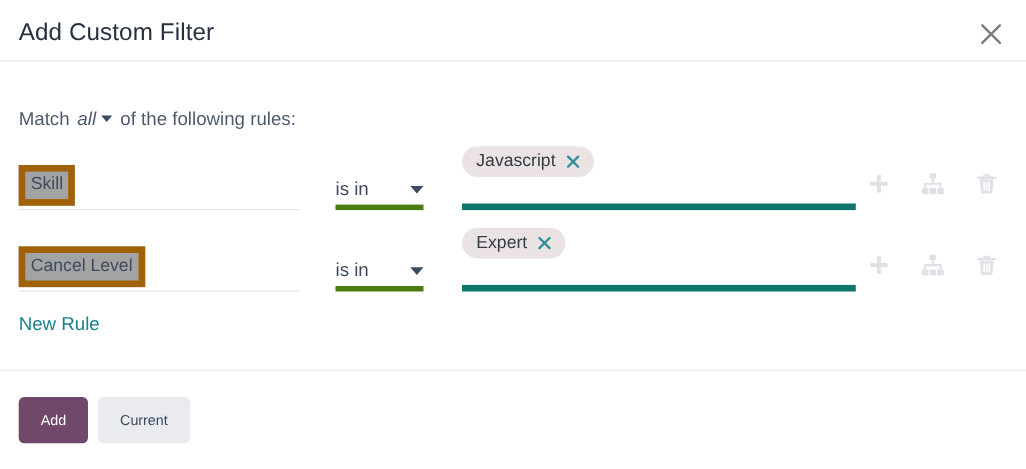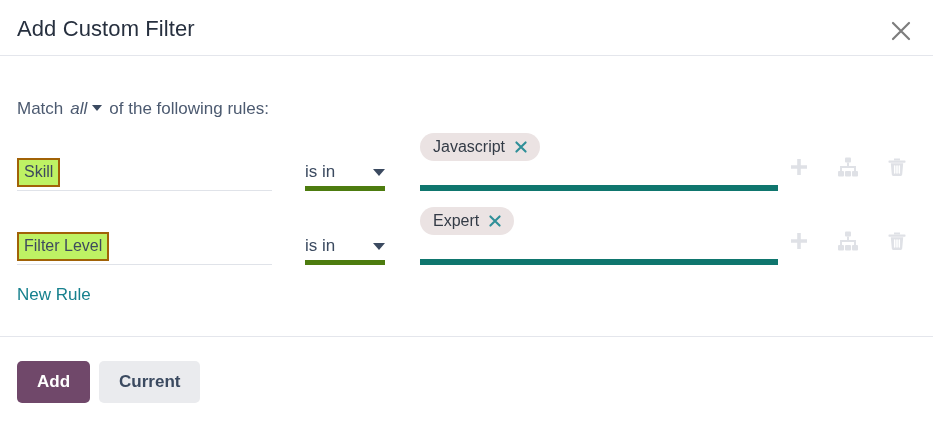--- a/index.html
+++ b/index.html
@@ -113,22 +113,22 @@
     border-bottom: 1px solid #e0e3e9;
     height: 36px;
     box-sizing: border-box;
     display: flex;
     align-items: flex-end;
     padding-bottom: 3px;
     cursor: text;
   }
   .field-chip {
     display: inline-block;
-    border: 2px solid #a16207;
-    background: #bef264;
+    border: 6px solid #a16207;
+    background: #a3a3a3;
     color: #3e4a5e;
     font-size: 16px;
     line-height: 20px;
     padding: 2px 5px 3px 5px;
     white-space: nowrap;
   }
   .op-cell {
     position: absolute;
     left: 305px;
     width: 80px;
@@ -227,27 +227,26 @@
     height: 90px;
     border-top: 1px solid #e4e6ec;
     box-sizing: border-box;
     display: flex;
     align-items: center;
     padding-left: 17px;
     gap: 9px;
   }
   .btn {
     font-family: "Liberation Sans", sans-serif;
-    font-size: 17px;
+    font-size: 13px;
     border: none;
     border-radius: 5px;
     padding: 10px 20px 11px 20px;
     cursor: pointer;
     line-height: 21px;
-    font-weight: bold;
   }
   .btn-primary {
     background: #70486a;
     color: #ffffff;
   }
   .btn-secondary {
     background: #eaebee;
     color: #3b4a60;
   }
 </style>
@@ -319,21 +318,21 @@
               <rect x="2.5" y="4.5" width="17" height="2.2" rx="0.6" fill="#dfe1e6"></rect>
               <path d="M4.8 7.2 h12.4 l-1 11.4 a1.4 1.4 0 0 1 -1.4 1.3 h-7.6 a1.4 1.4 0 0 1 -1.4 -1.3 z" fill="#dfe1e6"></path>
               <path d="M8.7 10 v7 M11 10 v7 M13.3 10 v7" stroke="#ffffff" stroke-width="1.5" stroke-linecap="round"></path>
             </svg>
           </span>
         </div>
       </div>
 
       <div class="rule-row">
         <div class="field-cell">
-          <span class="field-chip">Filter Level</span>
+          <span class="field-chip">Cancel Level</span>
         </div>
         <div class="op-cell">
           <span class="op-label">is in</span>
           <span class="op-caret"></span>
         </div>
         <div class="value-cell">
           <span class="value-chip">
             <span>Expert</span>
             <span class="value-chip-remove">
               <svg width="14" height="14" viewBox="0 0 14 14">

